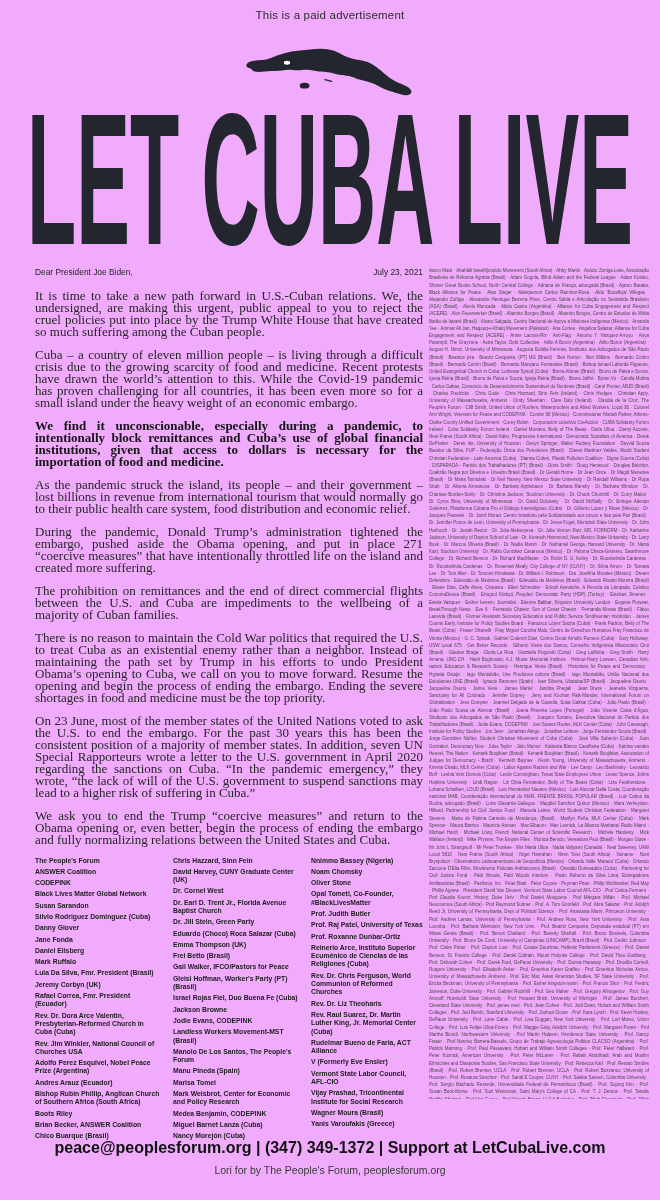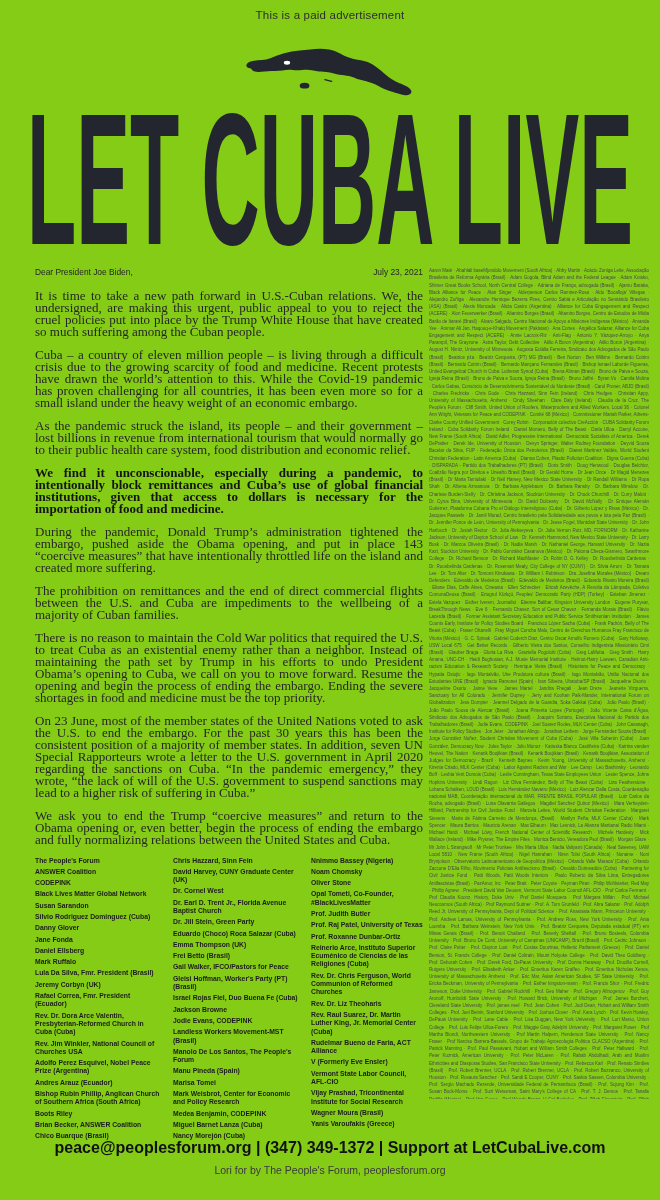--- a/index.html
+++ b/index.html
@@ -1,17 +1,17 @@
 <!DOCTYPE html>
 <html><head>
 <meta charset="utf-8">
 <style>
   html,body{margin:0;padding:0;background:#ffffff;}
   .page{
-    position:relative;width:660px;height:1200px;margin:0 auto;background:#84cc16;
+    position:relative;width:660px;height:1200px;margin:0 auto;background:#f0abfc;
     overflow:hidden;font-family:"Liberation Sans","DejaVu Sans",sans-serif;color:#262626;
   }
   .banner{ text-align:center;padding-top:9px;font-size:11.5px;letter-spacing:.2px;color:#2e2e2e; }
   .cuba-wrap{ display:flex;justify-content:center;margin-top:17px; }
   .title-wrap{ margin-top:6px;text-align:center;line-height:0; }
   .content-row{ display:flex;margin-top:17px;padding:0 12px 0 35px;gap:6px; }
   .letter-col{ width:388px;flex:0 0 auto; }
   .salutation-row{ display:flex;justify-content:space-between;font-size:8.4px;line-height:11.5px;margin-bottom:11px; }
   .para{ font-size:13px;line-height:12px;text-align:justify;margin-bottom:11px;color:#262626;font-family:Liberation Serif, serif; }
   .para.bold{ font-weight:bold;color:#141414; }
@@ -59,23 +59,23 @@
 
     <div class="letter-col">
       <div class="salutation-row">
         <span>Dear President Joe Biden,</span>
         <span>July 23, 2021</span>
       </div>
 
       <div>
           <div class="para">It is time to take a new path forward in U.S.-Cuban relations. We, the undersigned, are making this urgent, public appeal to you to reject the cruel policies put into place by the Trump White House that have created so much suffering among the Cuban people.</div>
           <div class="para">Cuba – a country of eleven million people – is living through a difficult crisis due to the growing scarcity of food and medicine. Recent protests have drawn the world’s attention to this. While the Covid-19 pandemic has proven challenging for all countries, it has been even more so for a small island under the heavy weight of an economic embargo.</div>
+          <div class="para bold">We find it unconscionable, especially during a pandemic, to intentionally block remittances and Cuba’s use of global financial institutions, given that access to dollars is necessary for the importation of food and medicine.</div>
           <div class="para">As the pandemic struck the island, its people – and their government – lost billions in revenue from international tourism that would normally go to their public health care system, food distribution and economic relief.</div>
-          <div class="para bold">We find it unconscionable, especially during a pandemic, to intentionally block remittances and Cuba’s use of global financial institutions, given that access to dollars is necessary for the importation of food and medicine.</div>
-          <div class="para">During the pandemic, Donald Trump’s administration tightened the embargo, pushed aside the Obama opening, and put in place 143 “coercive measures” that have intentionally throttled life on the island and created more suffering.</div>
+          <div class="para">During the pandemic, Donald Trump’s administration tightened the embargo, pushed aside the Obama opening, and put in place 271 “coercive measures” that have intentionally throttled life on the island and created more suffering.</div>
           <div class="para">The prohibition on remittances and the end of direct commercial flights between the U.S. and Cuba are impediments to the wellbeing of a majority of Cuban families.</div>
           <div class="para">There is no reason to maintain the Cold War politics that required the U.S. to treat Cuba as an existential enemy rather than a neighbor. Instead of maintaining the path set by Trump in his efforts to undo President Obama’s opening to Cuba, we call on you to move forward. Resume the opening and begin the process of ending the embargo. Ending the severe shortages in food and medicine must be the top priority.</div>
           <div class="para">On 23 June, most of the member states of the United Nations voted to ask the U.S. to end the embargo. For the past 30 years this has been the consistent position of a majority of member states. In addition, seven UN Special Rapporteurs wrote a letter to the U.S. government in April 2020 regarding the sanctions on Cuba. “In the pandemic emergency,” they wrote, “the lack of will of the U.S. government to suspend sanctions may lead to a higher risk of suffering in Cuba.”</div>
           <div class="para">We ask you to end the Trump “coercive measures” and return to the Obama opening or, even better, begin the process of ending the embargo and fully normalizing relations between the United States and Cuba.</div>
         </div>
 
 
       <div class="sig-row">
         <div class="sig-col sig-col-1">
             <div class="">The People's Forum</div>

